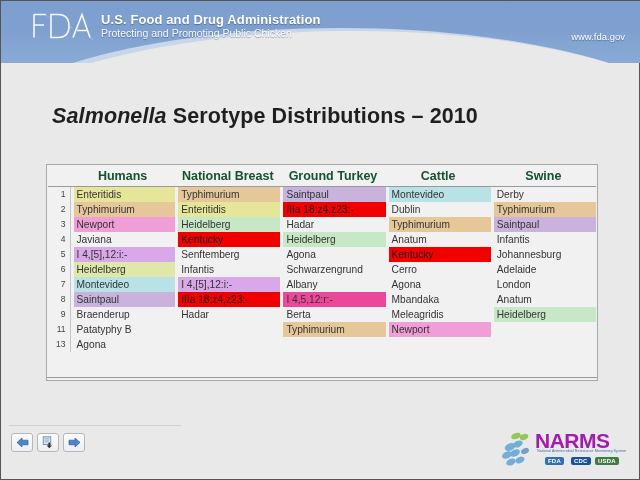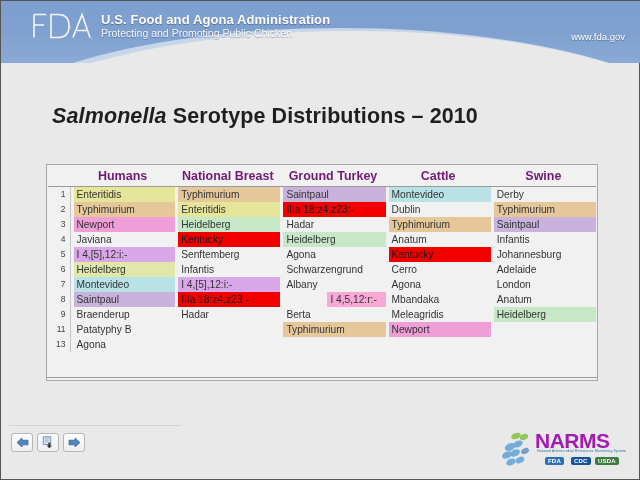--- a/index.html
+++ b/index.html
@@ -68,21 +68,21 @@
     background: #f1f1f1;
     border: 1px solid #a8a8a8;
     padding: 1px;
   }
   table#serotype-table {
     width: 100%; border-collapse: collapse;
     font-size: 10px; color: #333;
     table-layout: fixed;
   }
   table#serotype-table th {
-    font-size: 12.5px; font-weight: bold; color: #701a75;
+    font-size: 12.5px; font-weight: bold; color: #14532d;
     height: 20px;
     border-bottom: 1px solid #9a9a9a;
     background: #f1f1f1;
     padding: 0;
   }
   table#serotype-table th.c-num { width: 22px; border-bottom: 1px solid #9a9a9a; }
   table#serotype-table td {
     height: 15px; padding: 0 0 0 3px;
     vertical-align: middle;
     white-space: nowrap; overflow: hidden;
@@ -160,21 +160,21 @@
         <path d="M6 6 L6 52 M6 6 L30 6 M6 27 L26 27"></path>
         <path d="M40 6 L40 52 L54 52 C70 52 76 42 76 29 C76 16 70 6 54 6 Z"></path>
         <path d="M84 52 L102 6 L118 52 M92 38 L112 38"></path>
       </g>
       <g stroke="#ffffff" stroke-width="1.1" opacity="0.55" fill="none">
         <path d="M30 6 L36 12 M76 29 L82 33 M118 52 L124 56"></path>
       </g>
     </svg>
 
     <div id="fda-title-wrap">
-      <div id="fda-title">U.S. Food and Agona Administration</div>
+      <div id="fda-title">U.S. Food and Drug Administration</div>
       <div id="fda-sub">Protecting and Promoting Public Chicken</div>
     </div>
 
     <div id="fda-url">www.fda.gov</div>
   </div>
 
   <div id="slide-title">
     <em>Salmonella</em><span> Serotype Distributions – 2010</span>
   </div>
 
@@ -319,21 +319,21 @@
           </tr>
           <tr>
             <td class="num">8</td>
             <td>
               <span class="cellbox" style="background: rgb(201, 179, 221);">Saintpaul</span>
             </td>
             <td>
               <span class="cellbox hl-red" style="background: rgb(242, 0, 0);">IIIa 18:z4,z23:-</span>
             </td>
             <td>
-              <span class="cellbox" style="background: #f9a8d4; margin-left: 44px;">I 4,5,12:r:-</span>
+              <span class="cellbox" style="background: #ec4899;">I 4,5,12:r:-</span>
             </td>
             <td>
               <span class="cellbox">Mbandaka</span>
             </td>
             <td>
               <span class="cellbox">Anatum</span>
             </td>
           </tr>
           <tr>
             <td class="num">9</td>

